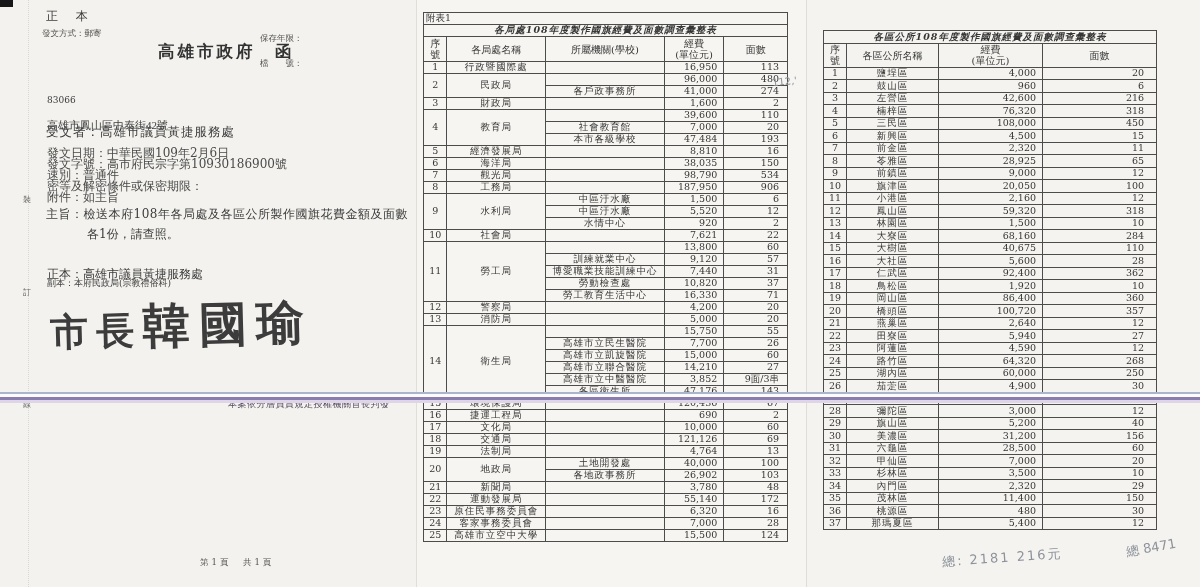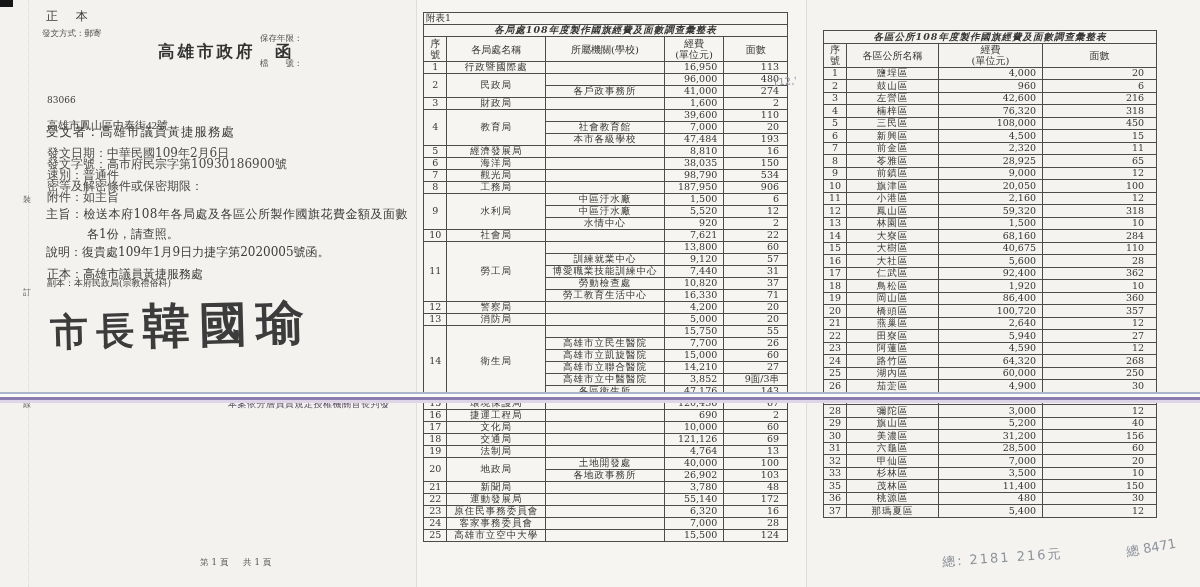--- a/index.html
+++ b/index.html
@@ -83,21 +83,20 @@
   <div class="abs address">高雄市鳳山區中泰街42號</div>
   <div class="abs recipient">受文者：高雄市議員黃捷服務處</div>
   <div class="abs meta m1">發文日期：中華民國109年2月6日</div>
   <div class="abs meta m2">發文字號：高市府民宗字第10930186900號</div>
   <div class="abs meta m3">速別：普通件</div>
   <div class="abs meta m4">密等及解密條件或保密期限：</div>
   <div class="abs meta m5">附件：如主旨</div>
 
   <div class="abs subject1">主旨：檢送本府108年各局處及各區公所製作國旗花費金額及面數</div>
   <div class="abs subject2">各1份，請查照。</div>
-  <div class="abs explanation">說明：復貴處109年1月9日力捷字第2020005號函。</div>
   <div class="abs orig-to">正本：高雄市議員黃捷服務處</div>
   <div class="abs copy-to">副本：本府民政局(宗教禮俗科)</div>
 
   <div class="abs signature">
     <span class="sig-title">市長</span><span class="sig-name">韓國瑜</span>
   </div>
   <div class="abs delegation">本案依分層負責規定授權機關首長判發</div>
   <div class="abs page-footer">第1頁　共1頁</div>
 </div>
 
@@ -598,20 +597,26 @@
           <td class="c-fee">7,000</td>
           <td class="c-count">20</td>
         </tr>
         <tr>
           <td class="c-seq">33</td>
           <td class="c-name2">杉林區</td>
           <td class="c-fee">3,500</td>
           <td class="c-count">10</td>
         </tr>
         <tr>
+          <td class="c-seq">34</td>
+          <td class="c-name2">內門區</td>
+          <td class="c-fee">2,320</td>
+          <td class="c-count">29</td>
+        </tr>
+        <tr>
           <td class="c-seq">35</td>
           <td class="c-name2">茂林區</td>
           <td class="c-fee">11,400</td>
           <td class="c-count">150</td>
         </tr>
         <tr>
           <td class="c-seq">36</td>
           <td class="c-name2">桃源區</td>
           <td class="c-fee">480</td>
           <td class="c-count">30</td>

